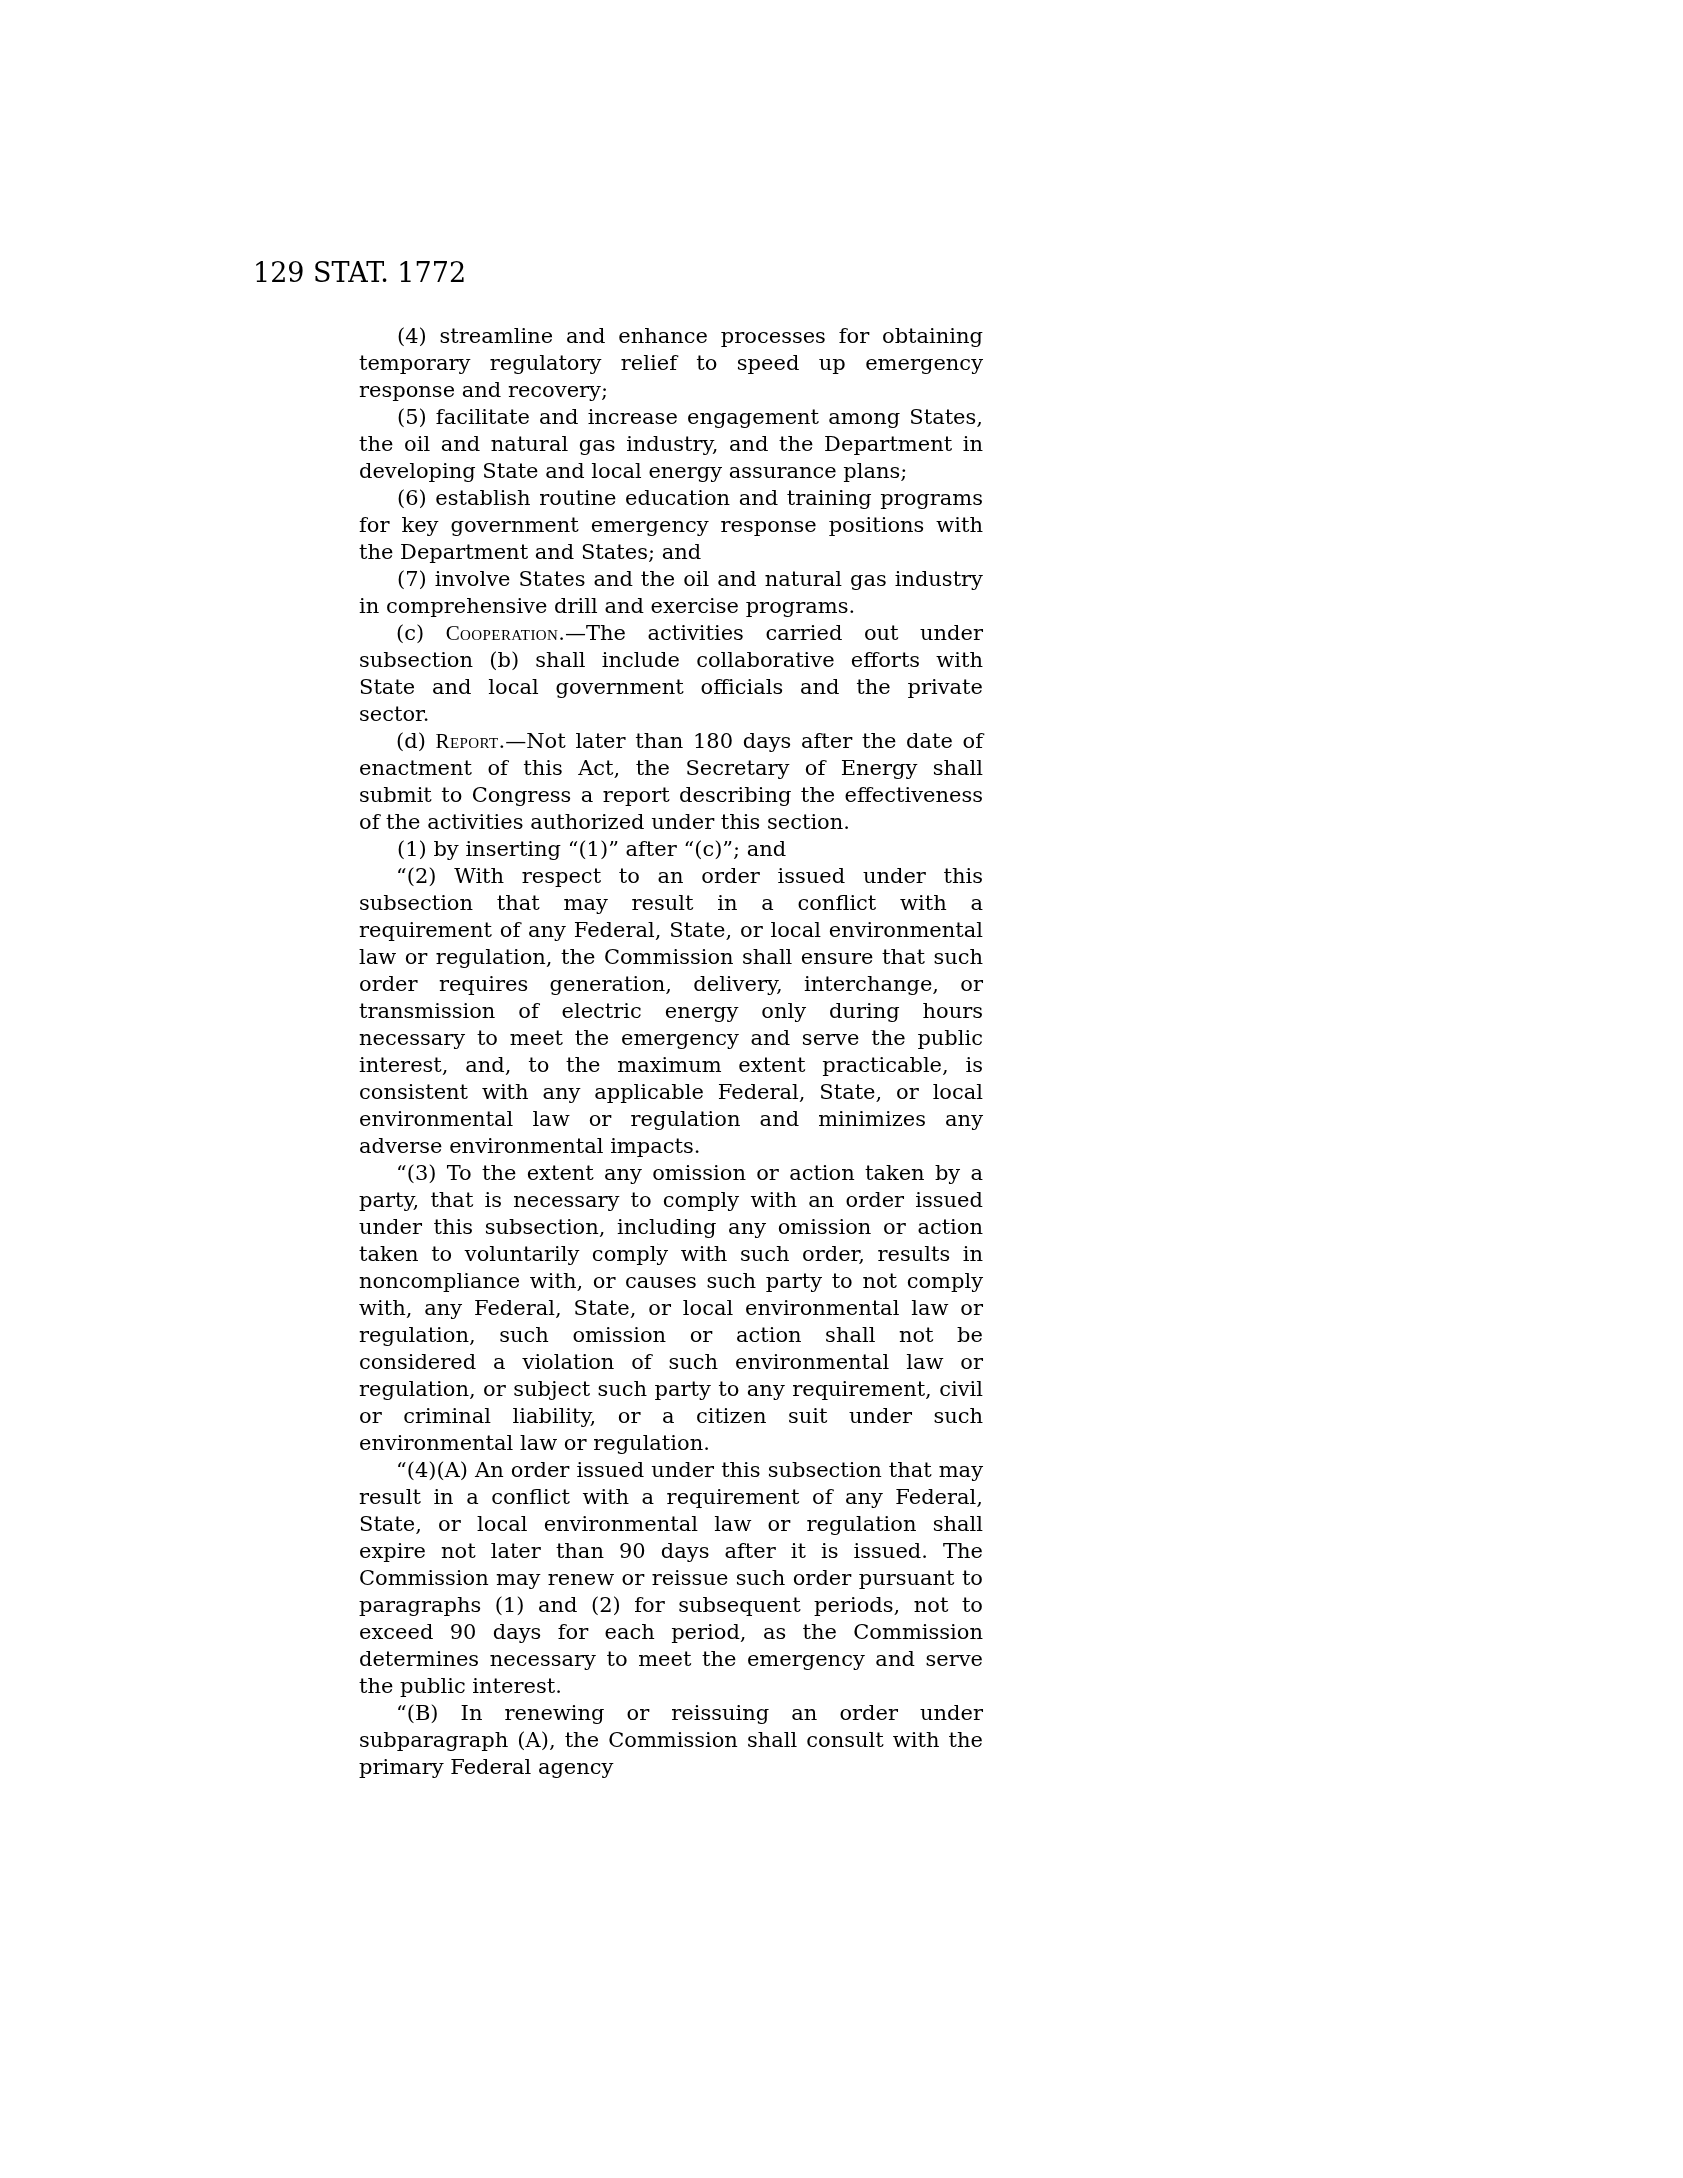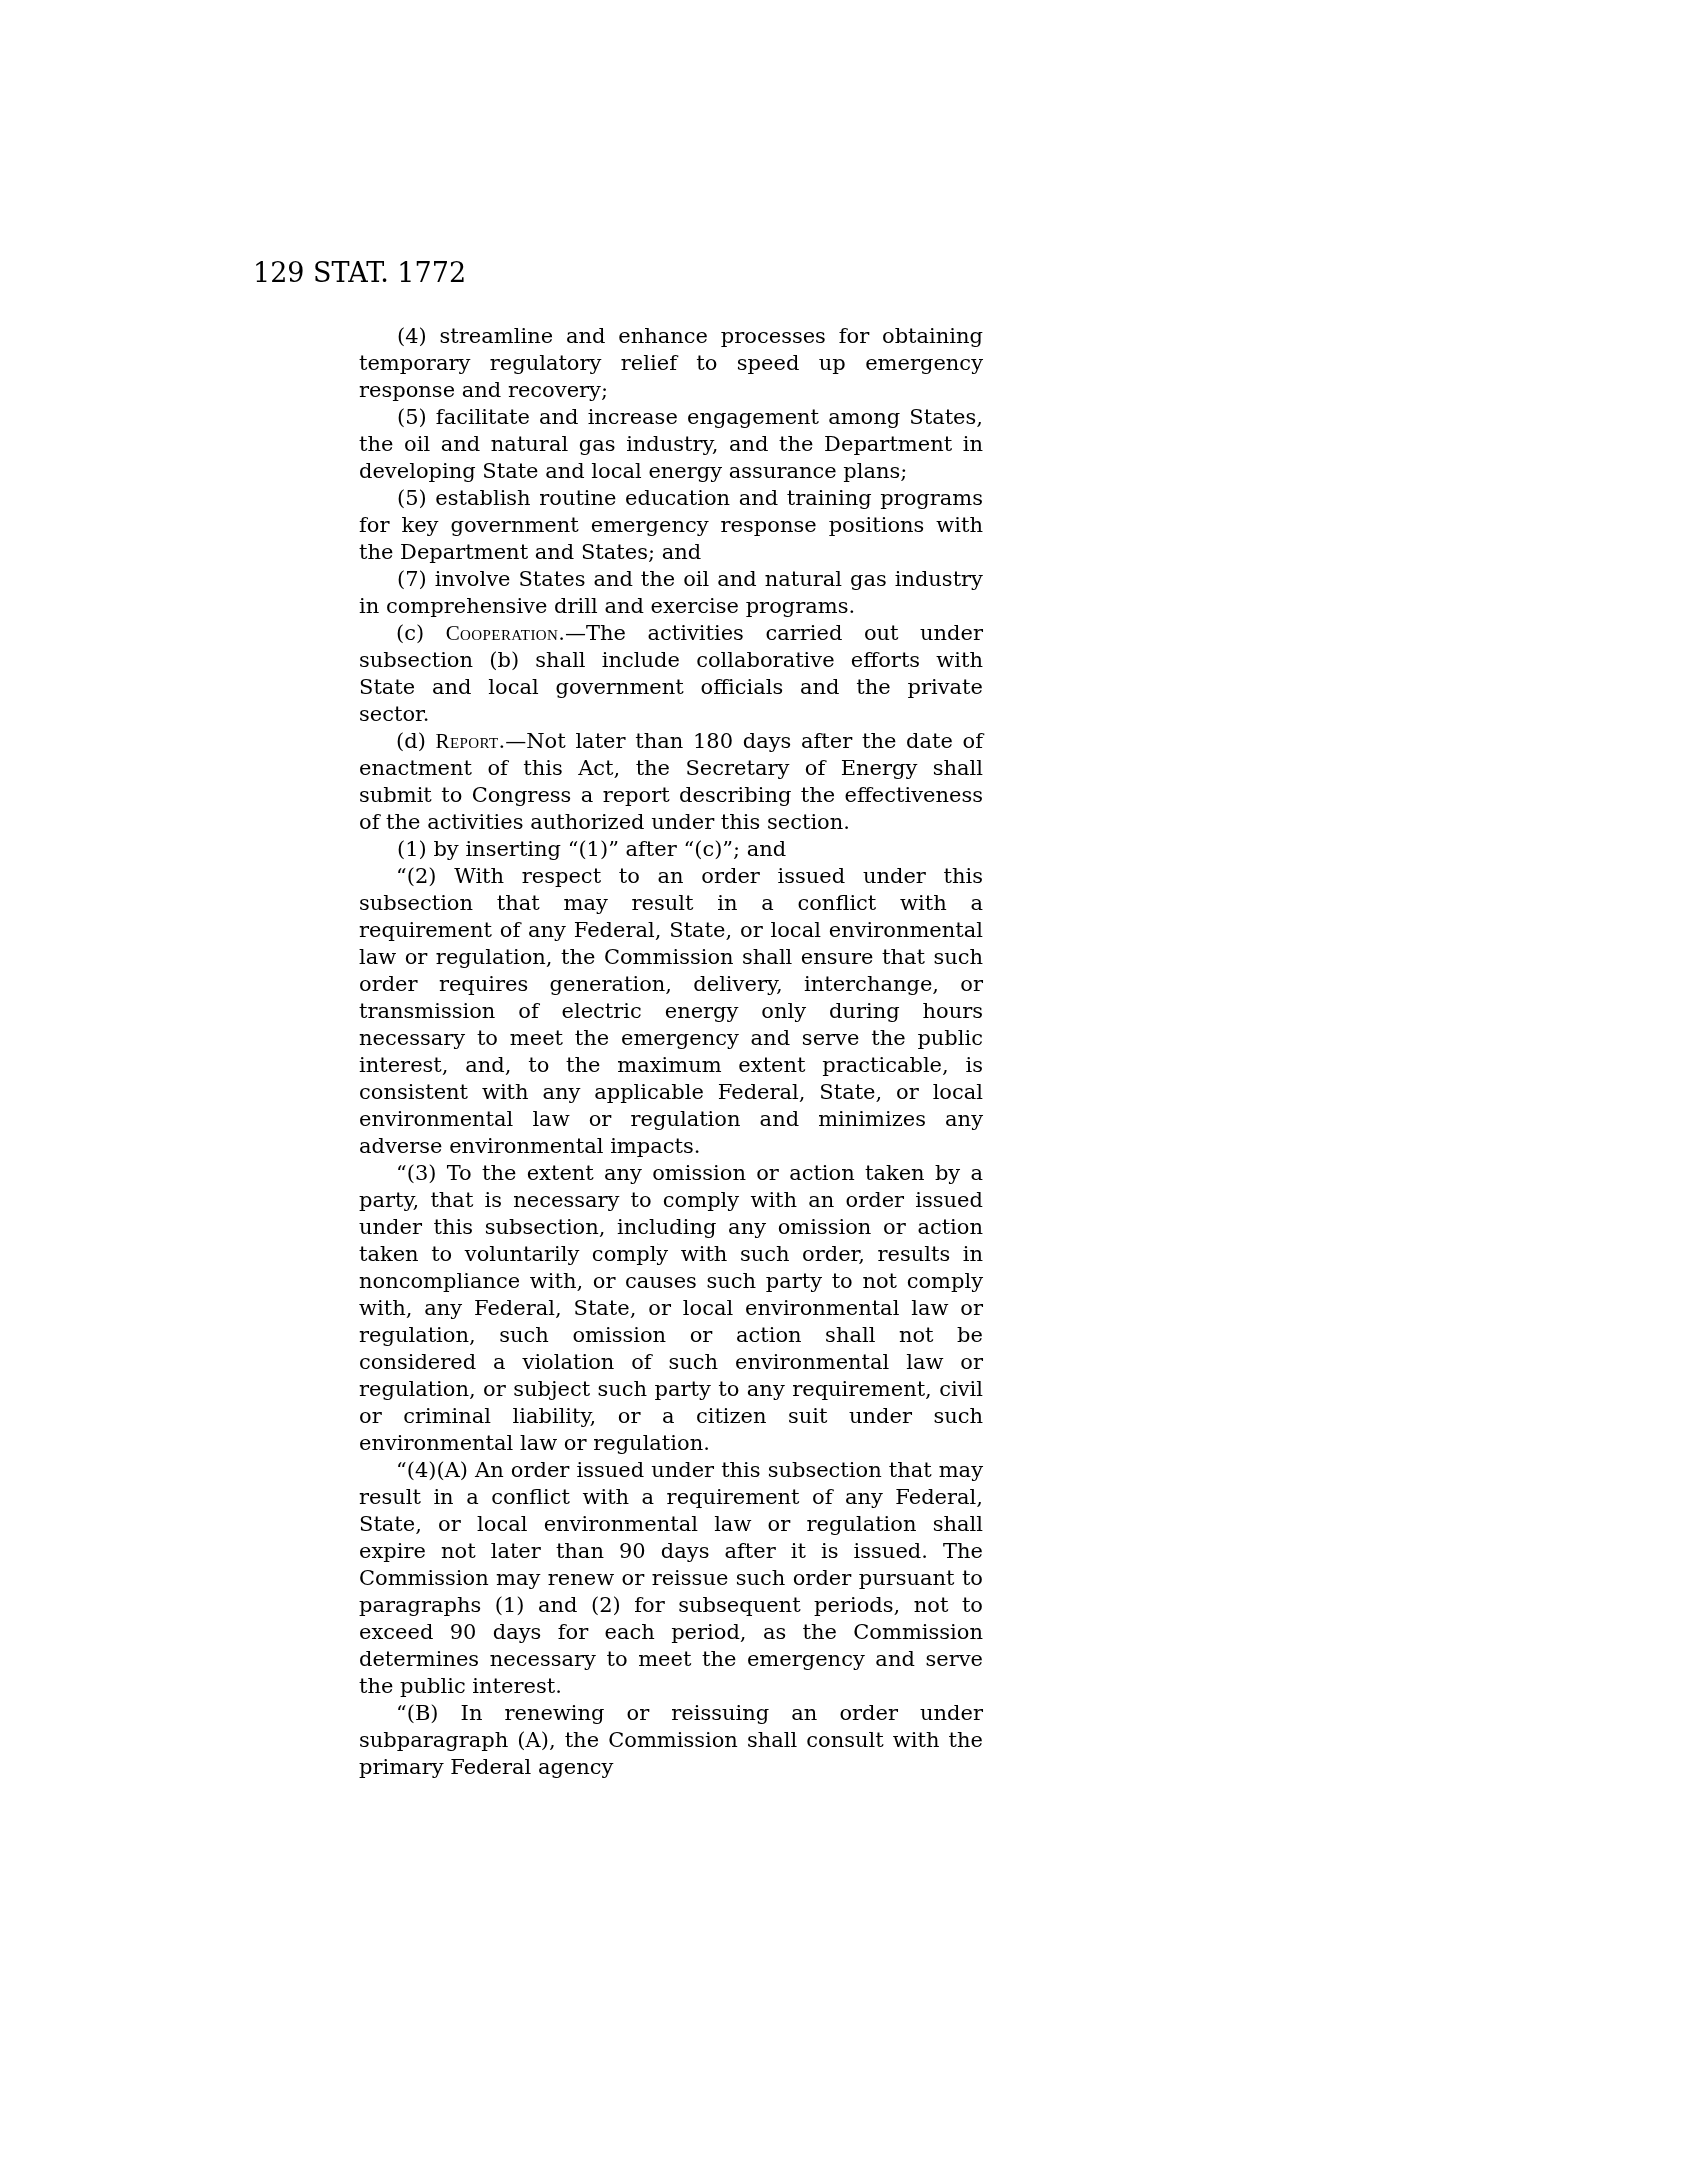--- a/index.html
+++ b/index.html
@@ -76,21 +76,21 @@
   }
 </style>
 </head>
 <body>
 
 <div class="page">
   <div class="running-head-stat">129 STAT. 1772</div>
   <div class="content">
       <p class="item2"><span>(4) streamline and enhance processes for obtaining temporary regulatory relief to speed up emergency response and recovery;</span></p>
       <p class="item2"><span>(5) facilitate and increase engagement among States, the oil and natural gas industry, and the Department in developing State and local energy assurance plans;</span></p>
-      <p class="item2"><span>(5) establish routine education and training programs for key government emergency response positions with the Department and States; and</span></p>
+      <p class="item2"><span>(6) establish routine education and training programs for key government emergency response positions with the Department and States; and</span></p>
       <p class="item2"><span>(7) involve States and the oil and natural gas industry in comprehensive drill and exercise programs.</span></p>
       <p class="item1"><span>(c) </span><span class="sc">Cooperation</span><span>.—The activities carried out under subsection (b) shall include collaborative efforts with State and local government officials and the private sector.</span></p>
       <p class="item1"><span>(d) </span><span class="sc">Report</span><span>.—Not later than 180 days after the date of enactment of this Act, the Secretary of Energy shall submit to Congress a report describing the effectiveness of the activities authorized under this section.</span></p>
       <p class="item2"><span>(1) by inserting “(1)” after “(c)”; and</span></p>
       <p class="item1"><span>“(2) With respect to an order issued under this subsection that may result in a conflict with a requirement of any Federal, State, or local environmental law or regulation, the Commission shall ensure that such order requires generation, delivery, interchange, or transmission of electric energy only during hours necessary to meet the emergency and serve the public interest, and, to the maximum extent practicable, is consistent with any applicable Federal, State, or local environmental law or regulation and minimizes any adverse environmental impacts.</span></p>
       <p class="item1"><span>“(3) To the extent any omission or action taken by a party, that is necessary to comply with an order issued under this subsection, including any omission or action taken to voluntarily comply with such order, results in noncompliance with, or causes such party to not comply with, any Federal, State, or local environmental law or regulation, such omission or action shall not be considered a violation of such environmental law or regulation, or subject such party to any requirement, civil or criminal liability, or a citizen suit under such environmental law or regulation.</span></p>
       <p class="item1"><span>“(4)(A) An order issued under this subsection that may result in a conflict with a requirement of any Federal, State, or local environmental law or regulation shall expire not later than 90 days after it is issued. The Commission may renew or reissue such order pursuant to paragraphs (1) and (2) for subsequent periods, not to exceed 90 days for each period, as the Commission determines necessary to meet the emergency and serve the public interest.</span></p>
       <p class="item1"><span>“(B) In renewing or reissuing an order under subparagraph (A), the Commission shall consult with the primary Federal agency</span></p>
     </div>
 </div>

